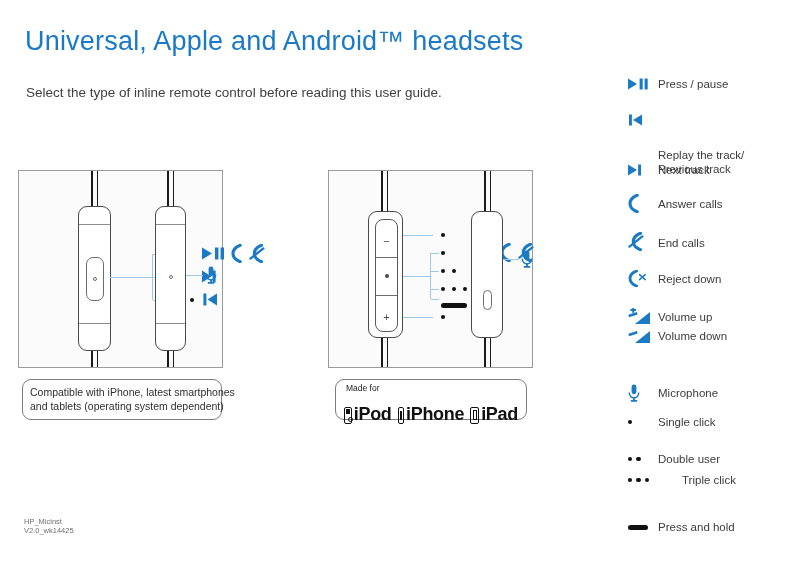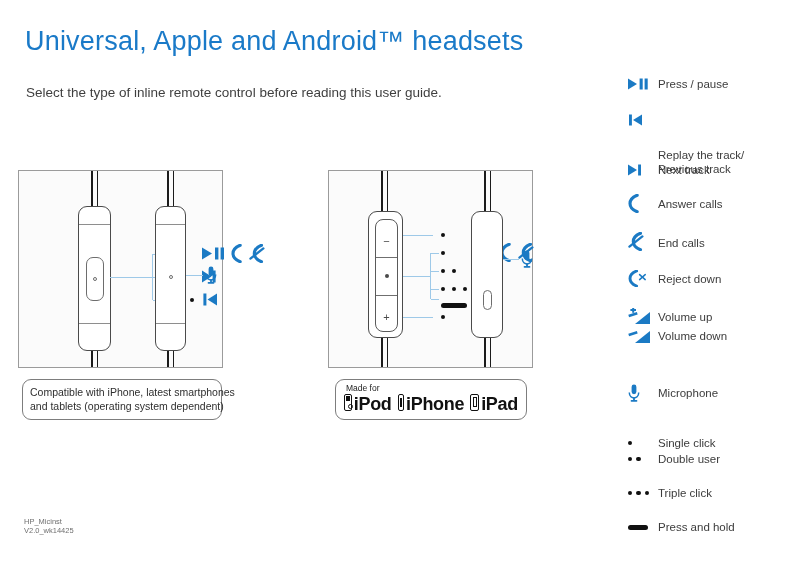--- a/index.html
+++ b/index.html
@@ -113,21 +113,21 @@
     left:22px;top:379px;width:200px;height:41px;
     padding:5px 7px;
   }
   .cap-line{font-size:10.5px;color:#2f2f2f;line-height:14px;white-space:nowrap;}
 
   #badge-madefor{
     left:335px;top:379px;width:192px;height:41px;
     padding:3px 8px;
   }
   .badge-made{font-size:8.5px;color:#222;line-height:10px;margin-left:2px;}
-  .badge-row{display:flex;align-items:flex-start;gap:2px;margin-top:1px;}
+  .badge-row{display:flex;align-items:flex-end;gap:2px;margin-top:11px;}
   .badge-word{font-size:18px;font-weight:700;color:#111;letter-spacing:-0.3px;line-height:20px;}
   .dev{border:1.4px solid #111;box-sizing:border-box;display:inline-block;}
   .dev-ipod{width:11px;height:17px;border-radius:2px;position:relative;}
   .dev-ipod::before{content:"";position:absolute;left:1.2px;right:1.2px;top:1.2px;height:5px;background:#111;}
   .dev-ipod::after{content:"";position:absolute;left:2.6px;top:8.6px;width:5px;height:5px;border:1.2px solid #111;border-radius:50%;box-sizing:border-box;}
   .dev-iphone{width:9px;height:17px;border-radius:2px;position:relative;}
   .dev-iphone::before{content:"";position:absolute;left:1.3px;right:1.3px;top:2.6px;bottom:3.4px;border:1px solid #111;box-sizing:border-box;}
   .dev-ipad{width:13px;height:17px;border-radius:2px;position:relative;}
   .dev-ipad::before{content:"";position:absolute;left:1.6px;right:1.6px;top:2.2px;bottom:2.8px;border:1px solid #111;box-sizing:border-box;}
 
@@ -445,40 +445,40 @@
         <svg width="12" height="18" viewBox="0 0 12 18">
             <rect x="3.6" y="0.6" width="4.8" height="9.6" rx="2.4" fill="#1b7ac4"></rect>
             <path d="M1.3 8.6 C1.3 12.6 4.0 13.9 6 13.9 C8.0 13.9 10.7 12.6 10.7 8.6" stroke="#1b7ac4" stroke-width="1.5" fill="none"></path>
             <rect x="5.1" y="13.5" width="1.8" height="2.6" fill="#1b7ac4"></rect>
             <rect x="2.6" y="16.1" width="6.8" height="1.6" rx="0.8" fill="#1b7ac4"></rect>
           </svg>
       </span>
       <span class="leg-tx" style="padding-top:2px;">Microphone</span>
     </div>
 
-    <div class="leg-row" style="top:363px;">
+    <div class="leg-row" style="top:342px;">
       <span class="leg-ic">
         <span class="dotset">
             <span class="bdot"></span>
           </span>
       </span>
       <span class="leg-tx">Single click</span>
     </div>
 
     <div class="leg-row" style="top:379px;">
       <span class="leg-ic">
         <span class="dotset">
             <span class="bdot"></span>
             <span class="bdot"></span>
           </span>
       </span>
       <span class="leg-tx">Double user</span>
     </div>
 
-    <div class="leg-row" style="top:413px;">
+    <div class="leg-row" style="top:400px;gap:24px;">
       <span class="leg-ic">
         <span class="dotset">
             <span class="bdot"></span>
             <span class="bdot"></span>
             <span class="bdot"></span>
           </span>
       </span>
       <span class="leg-tx">Triple click</span>
     </div>
 

